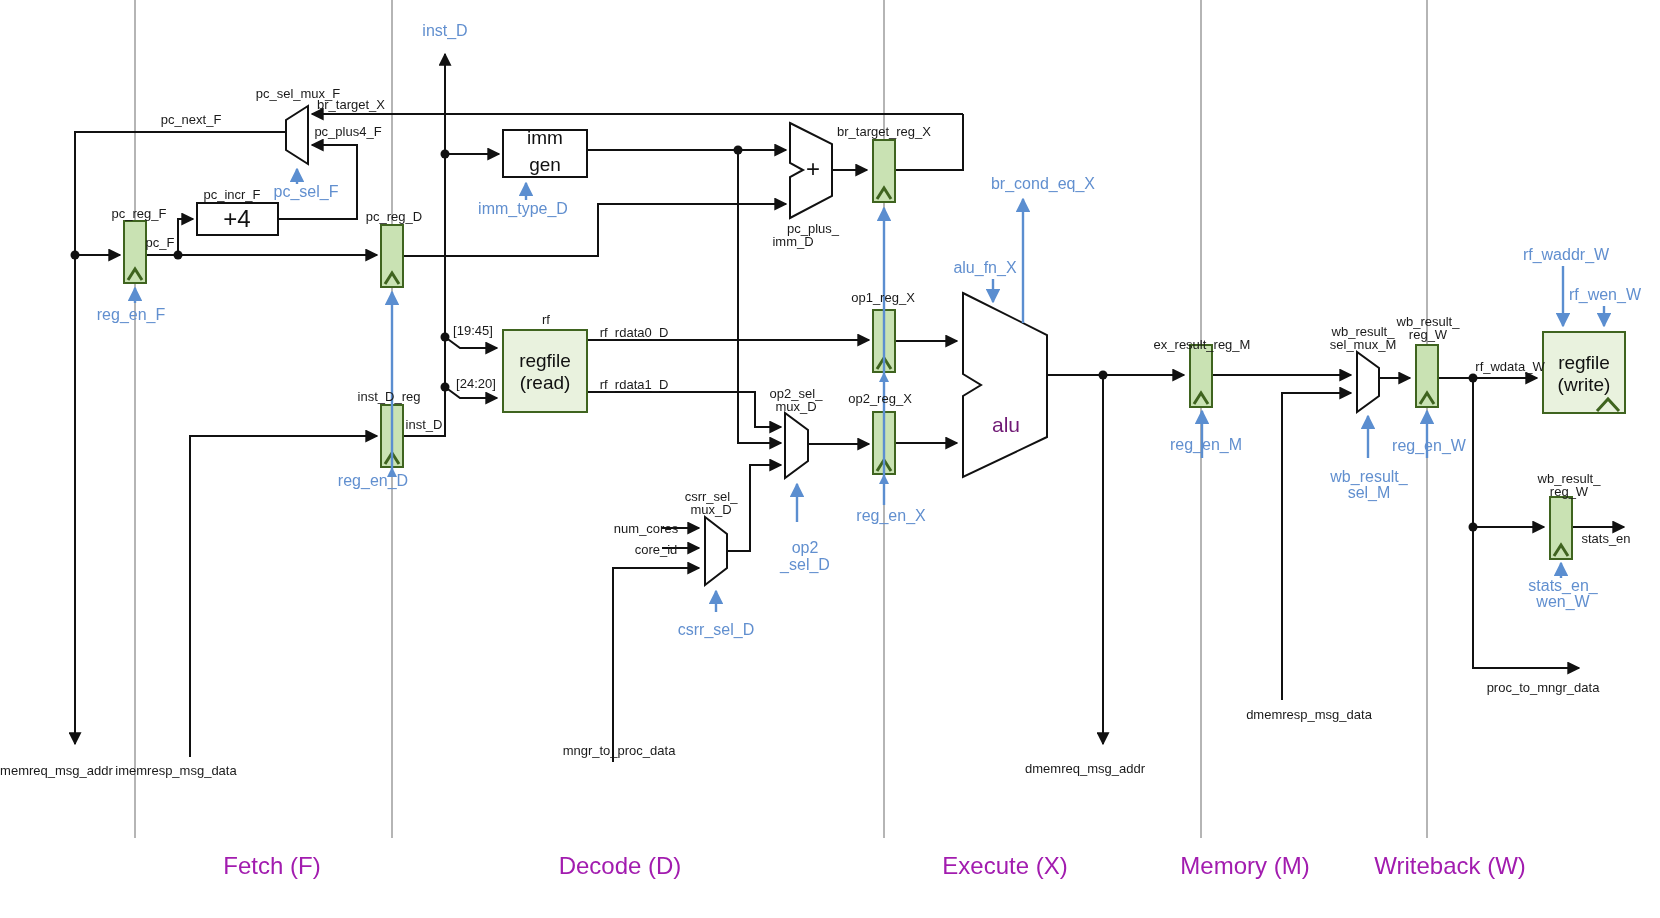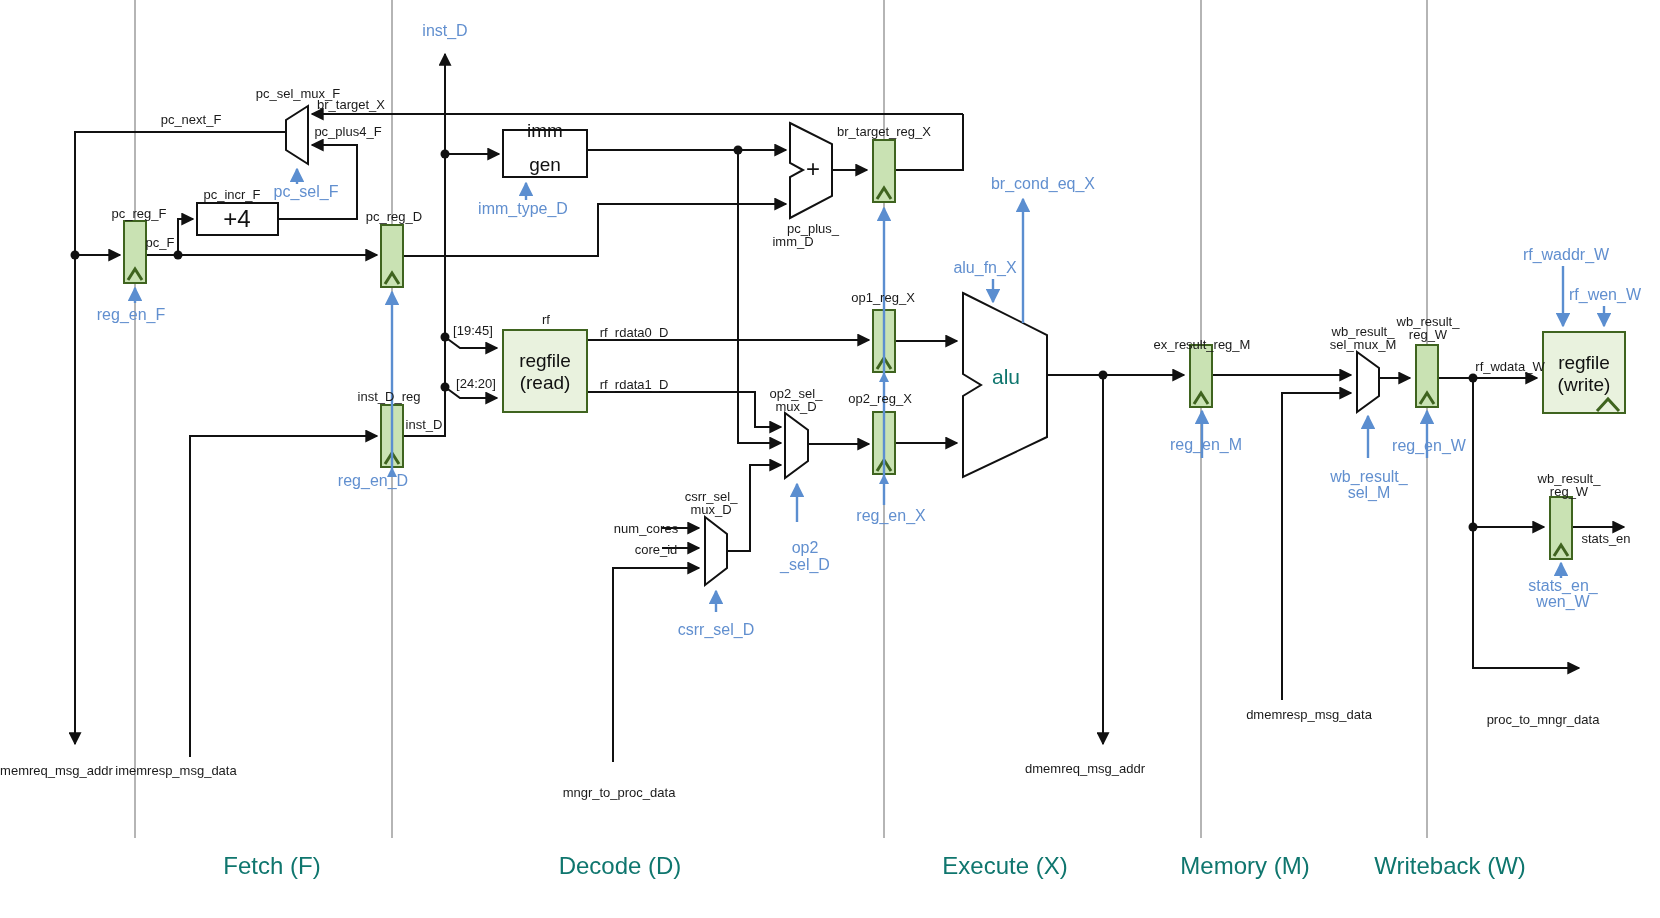--- a/index.html
+++ b/index.html
@@ -4,25 +4,25 @@
 <style>
   html,body{margin:0;padding:0;background:#ffffff;}
   #canvas{position:relative;width:1660px;height:918px;background:#ffffff;overflow:hidden;
           font-family:"Liberation Sans", sans-serif;}
   #wires{position:absolute;left:0;top:0;}
   .lbl{position:absolute;transform:translate(-50%,-50%);white-space:nowrap;
        font-size:13px;color:#1a1a1a;line-height:1;}
   .lbl-blue{position:absolute;transform:translate(-50%,-50%);white-space:nowrap;
        font-size:16px;color:#618fcf;line-height:1;}
   .lbl-stage{position:absolute;transform:translate(-50%,-50%);white-space:nowrap;
-       font-size:24px;color:#0f766e;line-height:1;}
+       font-size:24px;color:#a21caf;line-height:1;}
   .boxtext{position:absolute;transform:translate(-50%,-50%);white-space:nowrap;
        font-size:19px;color:#111;line-height:1;}
   .boxtext-lg{position:absolute;transform:translate(-50%,-50%);white-space:nowrap;
-       font-size:21px;color:#0f766e;line-height:1;}
+       font-size:21px;color:#701a75;line-height:1;margin-top:48px;}
   .plus{font-size:24px;}
   svg .wire{stroke:#111;stroke-width:2;fill:none;}
   svg .bwire{stroke:#5b8ed0;stroke-width:2.4;fill:none;}
   svg .divider{stroke:#b5b5b5;stroke-width:2;}
   svg .reg{fill:#c9e2b3;stroke:#3f641f;stroke-width:2;}
   svg .regchev{fill:none;stroke:#3f641f;stroke-width:3;}
   svg .block{fill:#ffffff;stroke:#111;stroke-width:2;}
   svg .bigblock{fill:#e9f2de;stroke:#3f641f;stroke-width:2;}
   svg .dot{fill:#111;}
   svg .btri{fill:#5b8ed0;}
@@ -182,21 +182,21 @@
     <path class="bwire" d="M1202 458 L1202 411" marker-end="url(#bah)"></path>
     <path class="bwire" d="M1368 458 L1368 416" marker-end="url(#bah)"></path>
     <path class="bwire" d="M1427 458 L1427 411" marker-end="url(#bah)"></path>
     <path class="bwire" d="M1563 266 L1563 326" marker-end="url(#bah)"></path>
     <path class="bwire" d="M1604 306 L1604 326" marker-end="url(#bah)"></path>
     <path class="bwire" d="M1561 578 L1561 563" marker-end="url(#bah)"></path>
   </g>
 </svg>
 
 <div class="boxtext plus" style="left:237px;top:219px">+4</div>
-<div class="boxtext" style="left:545px;top:130px">imm</div>
+<div class="boxtext" style="left:545px;top:137px">imm</div>
 <div class="boxtext" style="left:545px;top:164px">gen</div>
 <div class="boxtext" style="left:545px;top:360px">regfile</div>
 <div class="boxtext" style="left:545px;top:382px">(read)</div>
 <div class="boxtext" style="left:1584px;top:362px">regfile</div>
 <div class="boxtext" style="left:1584px;top:384px">(write)</div>
 <div class="boxtext plus" style="left:813px;top:169px">+</div>
 <div class="boxtext-lg" style="left:1006px;top:376px">alu</div>
 
 <div class="lbl" style="left:298px;top:93px">pc_sel_mux_F</div>
 <div class="lbl" style="left:351px;top:104px">br_target_X</div>
@@ -229,24 +229,24 @@
 <div class="lbl" style="left:1363px;top:344px">sel_mux_M</div>
 <div class="lbl" style="left:1428px;top:321px">wb_result_</div>
 <div class="lbl" style="left:1428px;top:334px">reg_W</div>
 <div class="lbl" style="left:1510px;top:366px">rf_wdata_W</div>
 <div class="lbl" style="left:1569px;top:478px">wb_result_</div>
 <div class="lbl" style="left:1569px;top:491px">reg_W</div>
 <div class="lbl" style="left:1606px;top:538px">stats_en</div>
 
 <div class="lbl" style="left:55px;top:770px">imemreq_msg_addr</div>
 <div class="lbl" style="left:176px;top:770px">imemresp_msg_data</div>
-<div class="lbl" style="left:619px;top:792px">mngr_to_proc_data</div>
+<div class="lbl" style="left:619px;top:750px">mngr_to_proc_data</div>
 <div class="lbl" style="left:1085px;top:768px">dmemreq_msg_addr</div>
 <div class="lbl" style="left:1309px;top:714px">dmemresp_msg_data</div>
-<div class="lbl" style="left:1543px;top:719px">proc_to_mngr_data</div>
+<div class="lbl" style="left:1543px;top:687px">proc_to_mngr_data</div>
 
 <div class="lbl-blue" style="left:445px;top:31px">inst_D</div>
 <div class="lbl-blue" style="left:306px;top:192px">pc_sel_F</div>
 <div class="lbl-blue" style="left:131px;top:315px">reg_en_F</div>
 <div class="lbl-blue" style="left:523px;top:209px">imm_type_D</div>
 <div class="lbl-blue" style="left:373px;top:481px">reg_en_D</div>
 <div class="lbl-blue" style="left:716px;top:630px">csrr_sel_D</div>
 <div class="lbl-blue" style="left:805px;top:548px">op2</div>
 <div class="lbl-blue" style="left:805px;top:565px">_sel_D</div>
 <div class="lbl-blue" style="left:891px;top:516px">reg_en_X</div>

